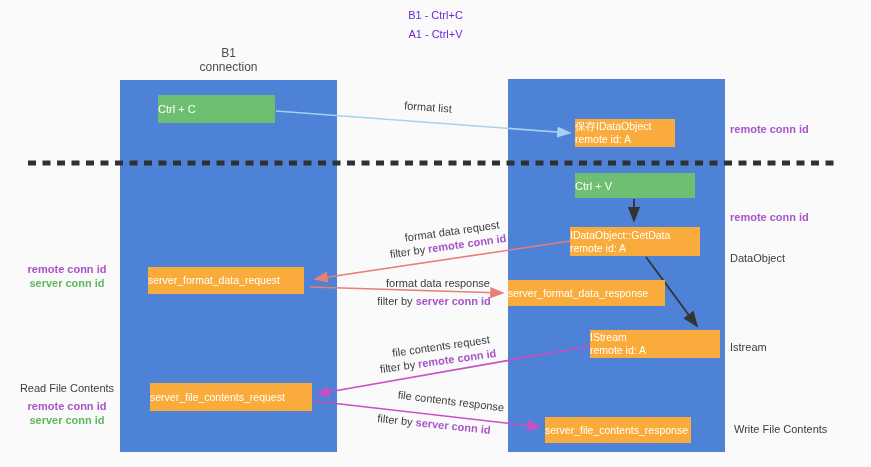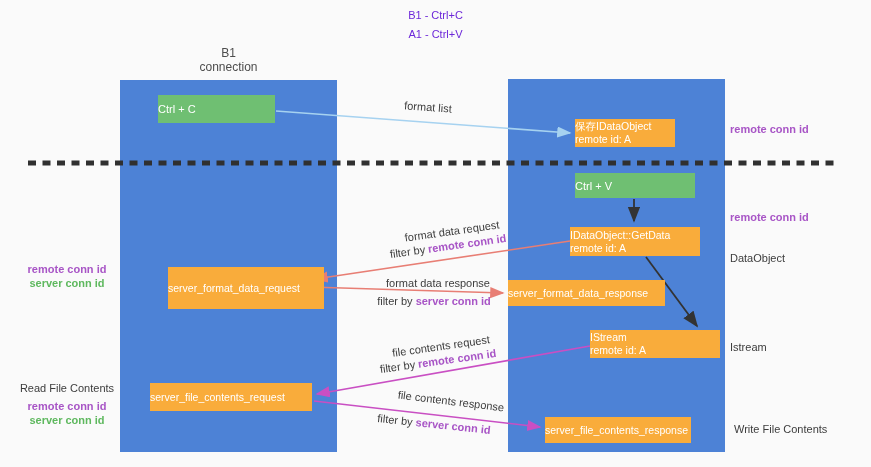--- a/index.html
+++ b/index.html
@@ -19,21 +19,21 @@
   .hdr-a1 { left:508px; top:46px; width:217px; }
   .box { position:absolute; display:flex; flex-direction:column; align-items:flex-start;
          justify-content:center; color:#fff; text-align:center; z-index:3; }
   .box.green  { background:var(--box-green,#6fbf72); font-size:11px; }
   .box.orange { background:var(--box-orange,#f9ac3b); font-size:10.5px; line-height:13px; }
   .b-ctrlc { left:158px; top:95px;  width:117px; height:28px; }
   .b-ctrlv { left:575px; top:173px; width:120px; height:25px; }
   .b-save  { left:575px; top:119px; width:100px; height:28px; }
   .b-getdata { left:570px; top:227px; width:130px; height:29px; }
   .b-istream { left:590px; top:330px; width:130px; height:28px; }
-  .b-fmtreq  { left:168px; top:267px; width:156px; height:42px; }
+  .b-fmtreq  { left:148px; top:267px; width:156px; height:27px; }
   .b-fmtresp { left:508px; top:280px; width:157px; height:26px; }
   .b-filereq { left:150px; top:383px; width:162px; height:28px; }
   .b-fileresp{ left:545px; top:417px; width:146px; height:26px; }
   svg.overlay { position:absolute; left:0; top:0; z-index:2; }
   .albl { position:absolute; z-index:4; white-space:nowrap; font-size:11px; color:#3d3d3d;
           transform:translate(-50%,-50%) rotate(var(--r,0deg)); }
   .albl b { font-weight:bold; color:var(--label-purple,#a855c6); margin-left:3px; }
   .sideL { position:absolute; z-index:4; width:110px; text-align:center;
            font-size:11px; line-height:14px; }
   .sideR { position:absolute; z-index:4; left:730px; font-size:11px; white-space:nowrap; }

